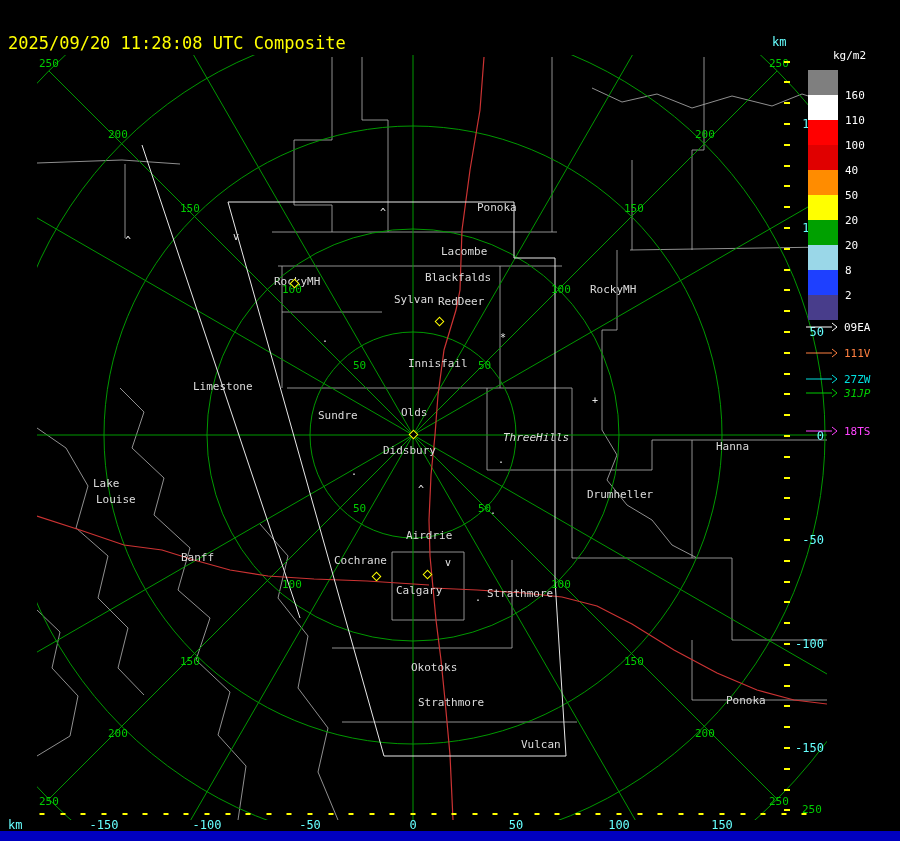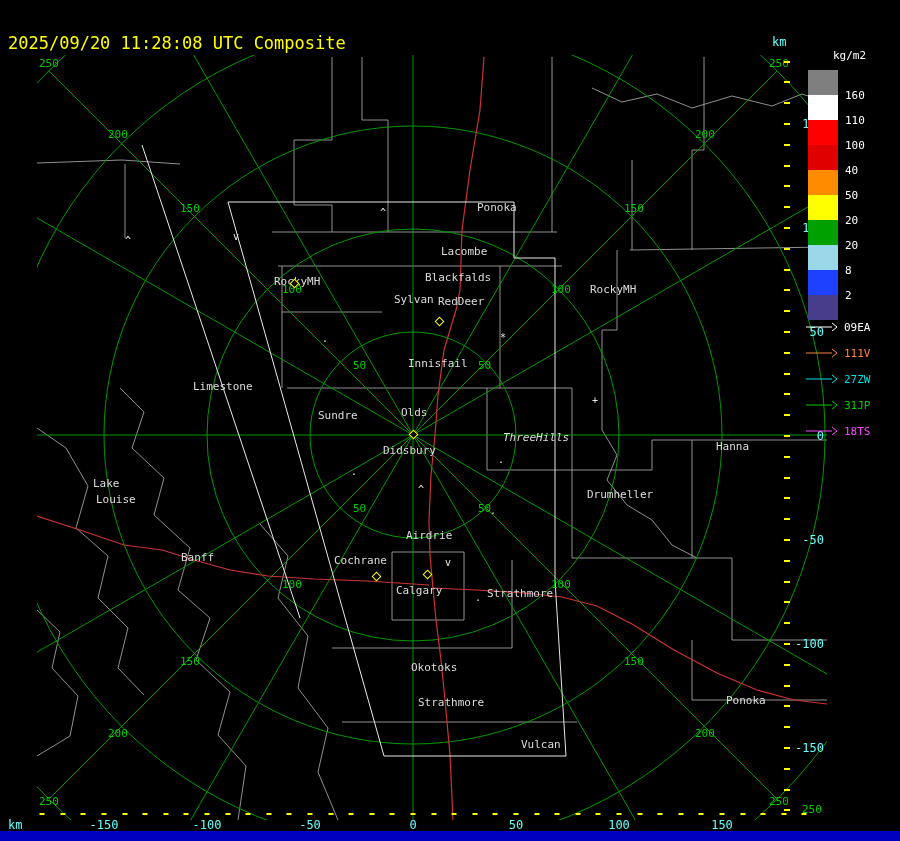--- a/index.html
+++ b/index.html
@@ -295,21 +295,21 @@
         </svg>
         <span class="rllbl" style="color:#ff8040">111V</span>
       </div>
       <div class="rlrow" style="top: 52px;">
         <svg width="32" height="10">
           <line x1="0" y1="5" x2="26" y2="5" stroke="#00e0e0"></line>
           <path d="M26 1 L31 5 L26 9" fill="none" stroke="#00e0e0"></path>
         </svg>
         <span class="rllbl" style="color:#00e0e0">27ZW</span>
       </div>
-      <div class="rlrow" style="top: 78px;">
+      <div class="rlrow" style="top: 66px; font-style: italic;">
         <svg width="32" height="10">
           <line x1="0" y1="5" x2="26" y2="5" stroke="#00cc00"></line>
           <path d="M26 1 L31 5 L26 9" fill="none" stroke="#00cc00"></path>
         </svg>
         <span class="rllbl" style="color:#00cc00">31JP</span>
       </div>
       <div class="rlrow" style="top: 104px;">
         <svg width="32" height="10">
           <line x1="0" y1="5" x2="26" y2="5" stroke="#ff44ff"></line>
           <path d="M26 1 L31 5 L26 9" fill="none" stroke="#ff44ff"></path>

